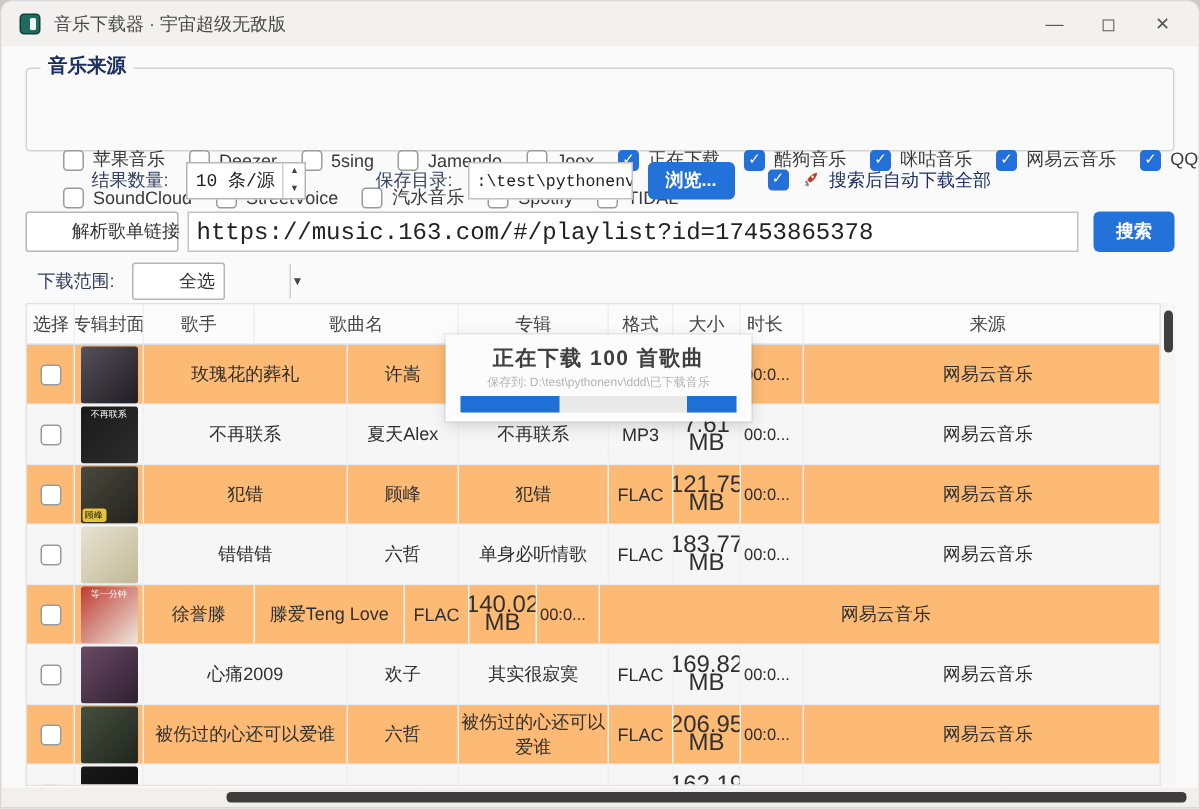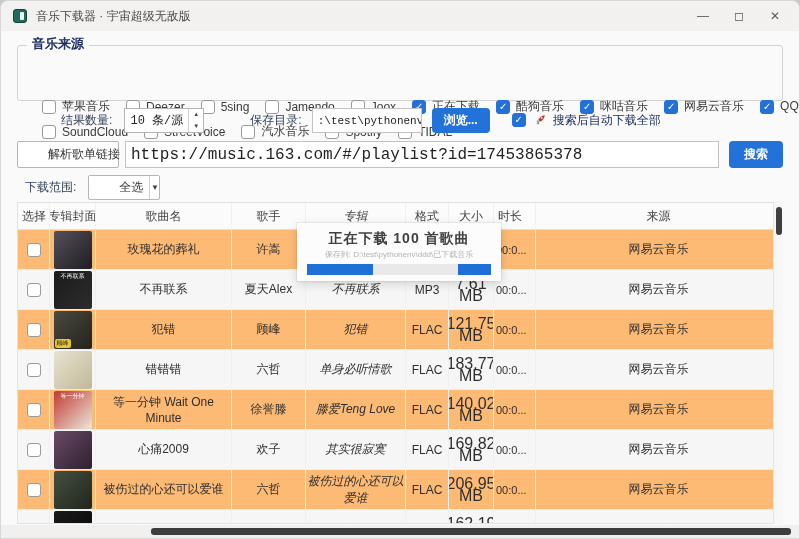--- a/index.html
+++ b/index.html
@@ -56,31 +56,31 @@
   .combo { height:27px; background:#fff; border:1px solid #b5b5b5; border-radius:2px;
            display:flex; align-items:center; font-size:12px; color:#333;padding-left:24px; }
   .combo .c-txt { padding:0 6px; white-space:nowrap; }
   .combo .c-arrow { width:16px; align-self:stretch; border-left:1px solid #cfcfcf;
                     display:flex; align-items:center; justify-content:center; font-size:8px; color:#444; }
   .mode-combo { width:102px; }
   .url-input { flex:1; margin-left:6px; height:27px; font-size:16px; }
   .search-btn { margin-left:10px; width:54px; height:27px; }
   
   .range-row { left:24px; top:174px; height:25px; }
-  .range-combo { margin-left:12px; width:72px; height:25px; }
+  .range-combo { margin-left:12px; width:62px; height:25px;gap:44px; }
   .dl-btn { position:absolute; right:10px; top:168px; width:78px; height:25px; }
   
   .table { position:absolute; left:16px; right:16px; top:201px; bottom:14px; background:#fff;
            border:1px solid #e2e2e2; overflow:hidden; display:flex; flex-direction:column; }
   .thead { display:flex; height:27px; background:#fbfbfb; border-bottom:1px solid #dedede;
            font-size:12px; color:#444; flex:0 0 auto; }
   .th { display:flex; align-items:center; justify-content:center; overflow:hidden;
         white-space:nowrap; border-right:1px solid #f0f0f0; }
   .c-sel{width:32px;} .c-cover{width:46px;} .c-song{width:136px;} .c-artist{width:74px;}
-  .c-album{width:100px;font-style:italic;} .c-fmt{width:43px;} .c-size{width:45px;} .c-dur{width:42px;}
+  .c-album{width:100px;} .c-fmt{width:43px;} .c-size{width:45px;} .c-dur{width:42px;}
   .c-src{flex:1;}
   .th.c-sel { justify-content:flex-start; padding-left:4px; }
   .th.c-dur { justify-content:flex-start; padding-left:4px; }
   .tbody { flex:1; position:relative; overflow:hidden; }
   .trow { display:flex; height:40px; border-bottom:1px solid #ededed; background:#fdba74; }
   .trow.alt { background:#f6f6f6; }
   .td { display:flex; align-items:center; justify-content:center; font-size:12px; color:#2f2f2f;
         overflow:hidden; border-right:1px solid #f0f0f0; text-align:center; }
   .td.c-size { font-size:16px; line-height:12px; white-space:normal; padding:0 1px; }
   .td.c-dur { justify-content:flex-start; padding-left:2px; font-size:11px; }
@@ -224,22 +224,22 @@
     <div class="combo range-combo">
       <span class="c-txt" style="flex:1">全选</span>
       <span class="c-arrow">▼</span>
     </div>
   </div>
 
   <div class="table">
     <div class="thead">
       <div class="th c-sel">选择</div>
       <div class="th c-cover">专辑封面</div>
+      <div class="th c-artist">歌手</div>
       <div class="th c-song">歌曲名</div>
-      <div class="th c-artist">歌手</div>
       <div class="th c-album">专辑</div>
       <div class="th c-fmt">格式</div>
       <div class="th c-size">大小</div>
       <div class="th c-dur">时长</div>
       <div class="th c-src">来源</div>
     </div>
     <div class="tbody" id="rows">
         <div class="trow">
           <div class="td c-sel">
             <span class="cb"></span>
@@ -306,21 +306,20 @@
         </div>
         <div class="trow">
           <div class="td c-sel">
             <span class="cb"></span>
           </div>
           <div class="td c-cover">
             <div class="cover" style="background: linear-gradient(135deg, rgb(192, 58, 50), rgb(236, 231, 220));">
               <span class="cov-txt">等一分钟</span>
             </div>
           </div>
-          <div class="td c-song">等一分钟 Wait One Minute</div>
           <div class="td c-artist">徐誉滕</div>
           <div class="td c-album">滕爱Teng Love</div>
           <div class="td c-fmt">FLAC</div>
           <div class="td c-size">140.02 MB</div>
           <div class="td c-dur">00:0...</div>
           <div class="td c-src">网易云音乐</div>
         </div>
         <div class="trow alt">
           <div class="td c-sel">
             <span class="cb"></span>

